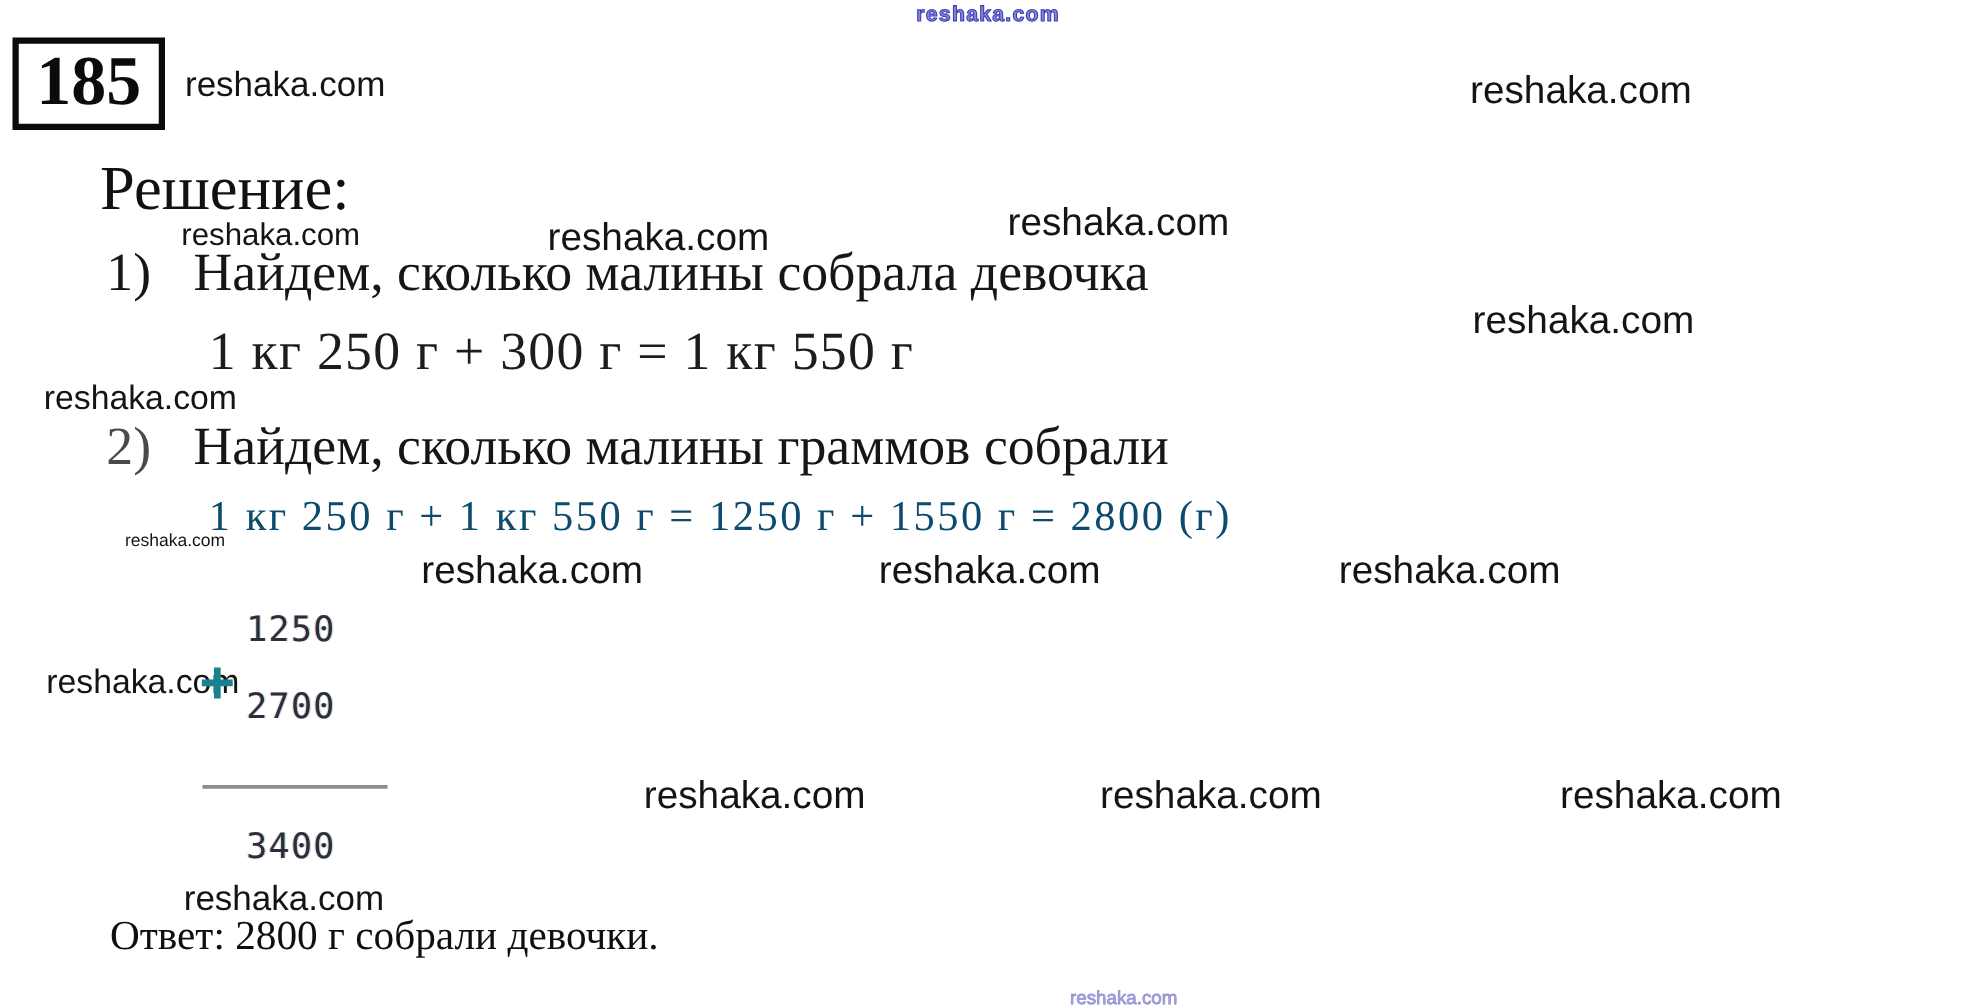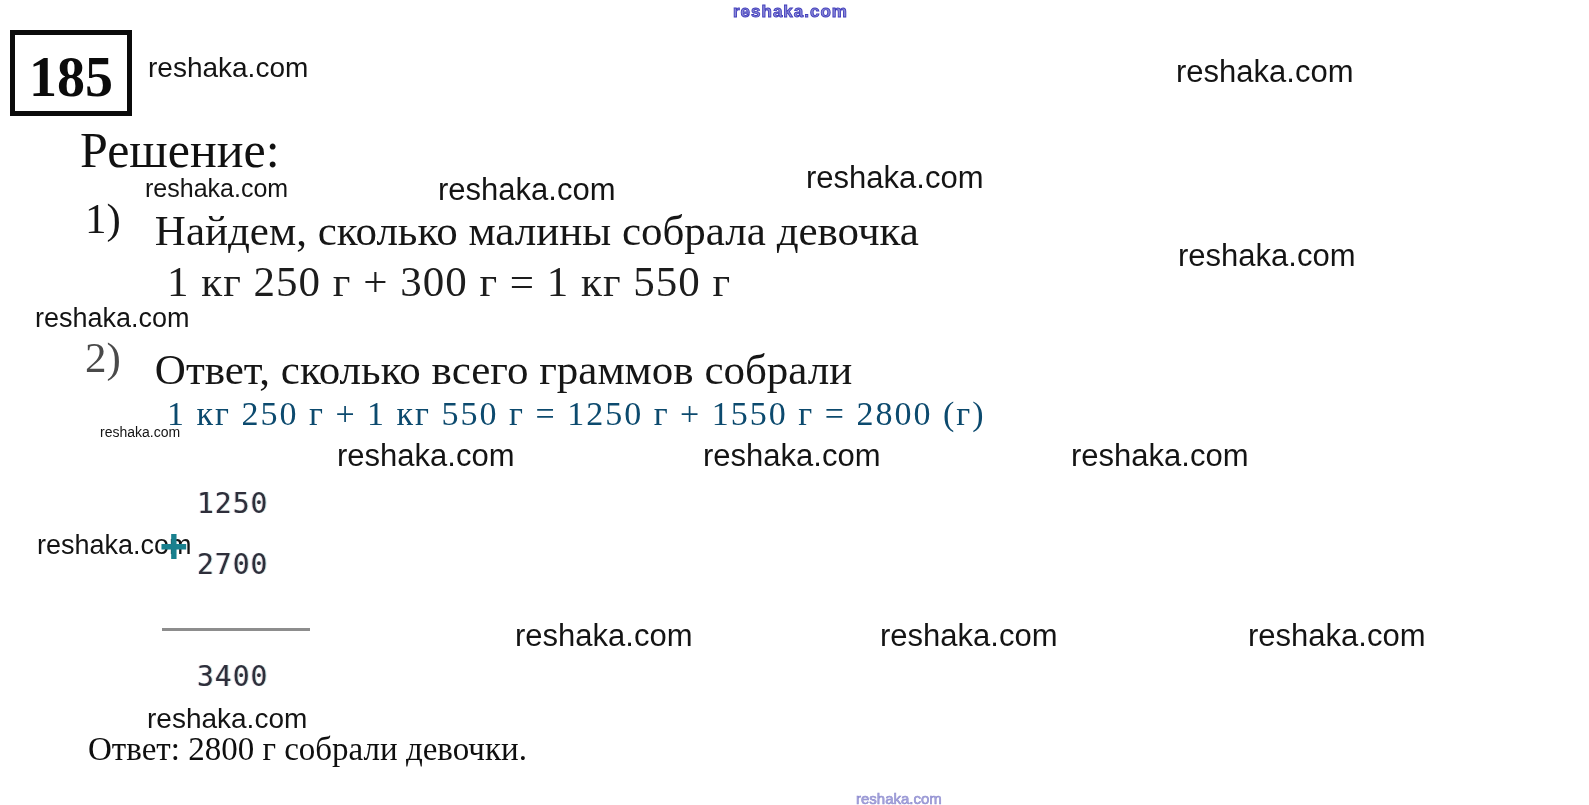--- a/index.html
+++ b/index.html
@@ -33,32 +33,32 @@
   .wm-blue-faint {
     font-family: "Liberation Sans", sans-serif;
     color: #a9a8dc;
     -webkit-text-stroke: 0.6px #8d8bcf;
   }
 
   
   .problem-box {
     left: 10px; top: 30px;
     border: 5px solid #0b0b0b;
-    padding: 12px 14px 4px 14px;
+    padding: 0 14px 4px 14px;
     font-weight: bold;
     font-size: 56px;
     line-height: 60px;
     color: #0b0b0b;
   }
 
   .heading { font-size: 50px; color: #111; }
 
   .step-line { font-size: 43px; display: flex; }
   .step-num { display: inline-block; }
-  .step-title { display: inline-block; margin-top: 12px; }
+  .step-title { display: inline-block; }
 
   .equation { font-size: 43px; color: #1d1d1d; letter-spacing: 1px; text-align: center; }
   .equation-wide { font-size: 34px; color: #0c4a6e; letter-spacing: 2px; }
 
   
   .col-math {
     font-family: "DejaVu Sans Mono", monospace;
     font-size: 28px;
     color: #2e2e3a;
     letter-spacing: 1px;
@@ -105,21 +105,21 @@
 </div>
 
 <div class="abs wm" style="left:1178px; top:238px; font-size:31px;">reshaka.com</div>
 
 <div class="abs equation" style="left:167px; top:257px;">1 кг 250 г + 300 г = 1 кг 550 г</div>
 
 <div class="abs wm" style="left:35px; top:303px; font-size:27px;">reshaka.com</div>
 
 <div class="abs step-line" style="left:85px; top:333px; gap:34px;">
   <span class="step-num gray-tint">2)</span>
-  <span class="step-title">Ответ, сколько всего граммов собрали</span>
+  <span class="step-title">Найдем, сколько малины граммов собрали</span>
 </div>
 
 <div class="abs wm" style="left:100px; top:424px; font-size:14px;">reshaka.com</div>
 
 <div class="abs equation-wide" style="left:167px; top:395px;">1 кг 250 г + 1 кг 550 г = 1250 г + 1550 г = 2800 (г)</div>
 
 <div class="abs wm" style="left:337px; top:438px; font-size:31px;">reshaka.com</div>
 <div class="abs wm" style="left:703px; top:438px; font-size:31px;">reshaka.com</div>
 <div class="abs wm" style="left:1071px; top:438px; font-size:31px;">reshaka.com</div>
 

